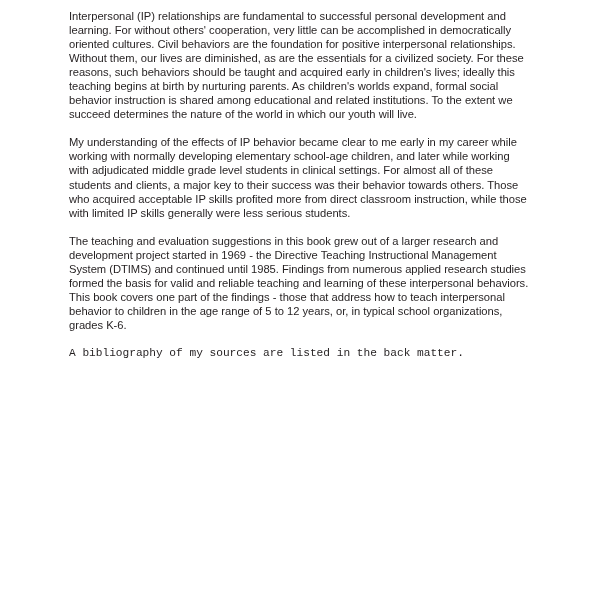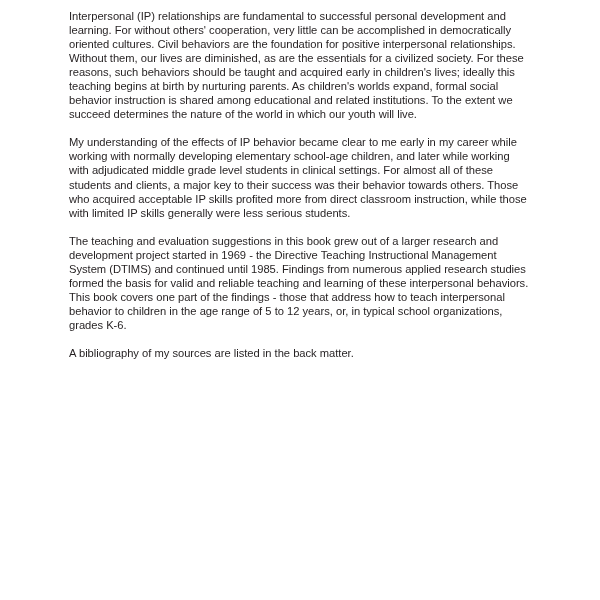--- a/index.html
+++ b/index.html
@@ -31,20 +31,21 @@
     line-height: 14.05px;
     color: #231f20;
     text-align: left;
     margin: 0 0 14px 0;
     letter-spacing: -0.03px;
     word-spacing: 0.05px;
     -webkit-font-smoothing: antialiased;
   }
   .para:last-child {
     margin-bottom: 4px;
+    font-family: Liberation Mono, monospace;
   }
 </style>
 </head>
 <body>
 
 <div class="page">
   <div class="text-column">
     <p class="para">Interpersonal (IP) relationships are fundamental to successful personal development and learning. For without others' cooperation, very little can be accomplished in democratically oriented cultures. Civil behaviors are the foundation for positive interpersonal relationships. Without them, our lives are diminished, as are the essentials for a civilized society. For these reasons, such behaviors should be taught and acquired early in children's lives; ideally this teaching begins at birth by nurturing parents. As children's worlds expand, formal social behavior instruction is shared among educational and related institutions. To the extent we succeed determines the nature of the world in which our youth will live.</p>
     <p class="para">My understanding of the effects of IP behavior became clear to me early in my career while working with normally developing elementary school-age children, and later while working with adjudicated middle grade level students in clinical settings. For almost all of these students and clients, a major key to their success was their behavior towards others. Those who acquired acceptable IP skills profited more from direct classroom instruction, while those with limited IP skills generally were less serious students.</p>
     <p class="para">The teaching and evaluation suggestions in this book grew out of a larger research and development project started in 1969 - the Directive Teaching Instructional Management System (DTIMS) and continued until 1985. Findings from numerous applied research studies formed the basis for valid and reliable teaching and learning of these interpersonal behaviors. This book covers one part of the findings - those that address how to teach interpersonal behavior to children in the age range of 5 to 12 years, or, in typical school organizations, grades K-6.</p>

